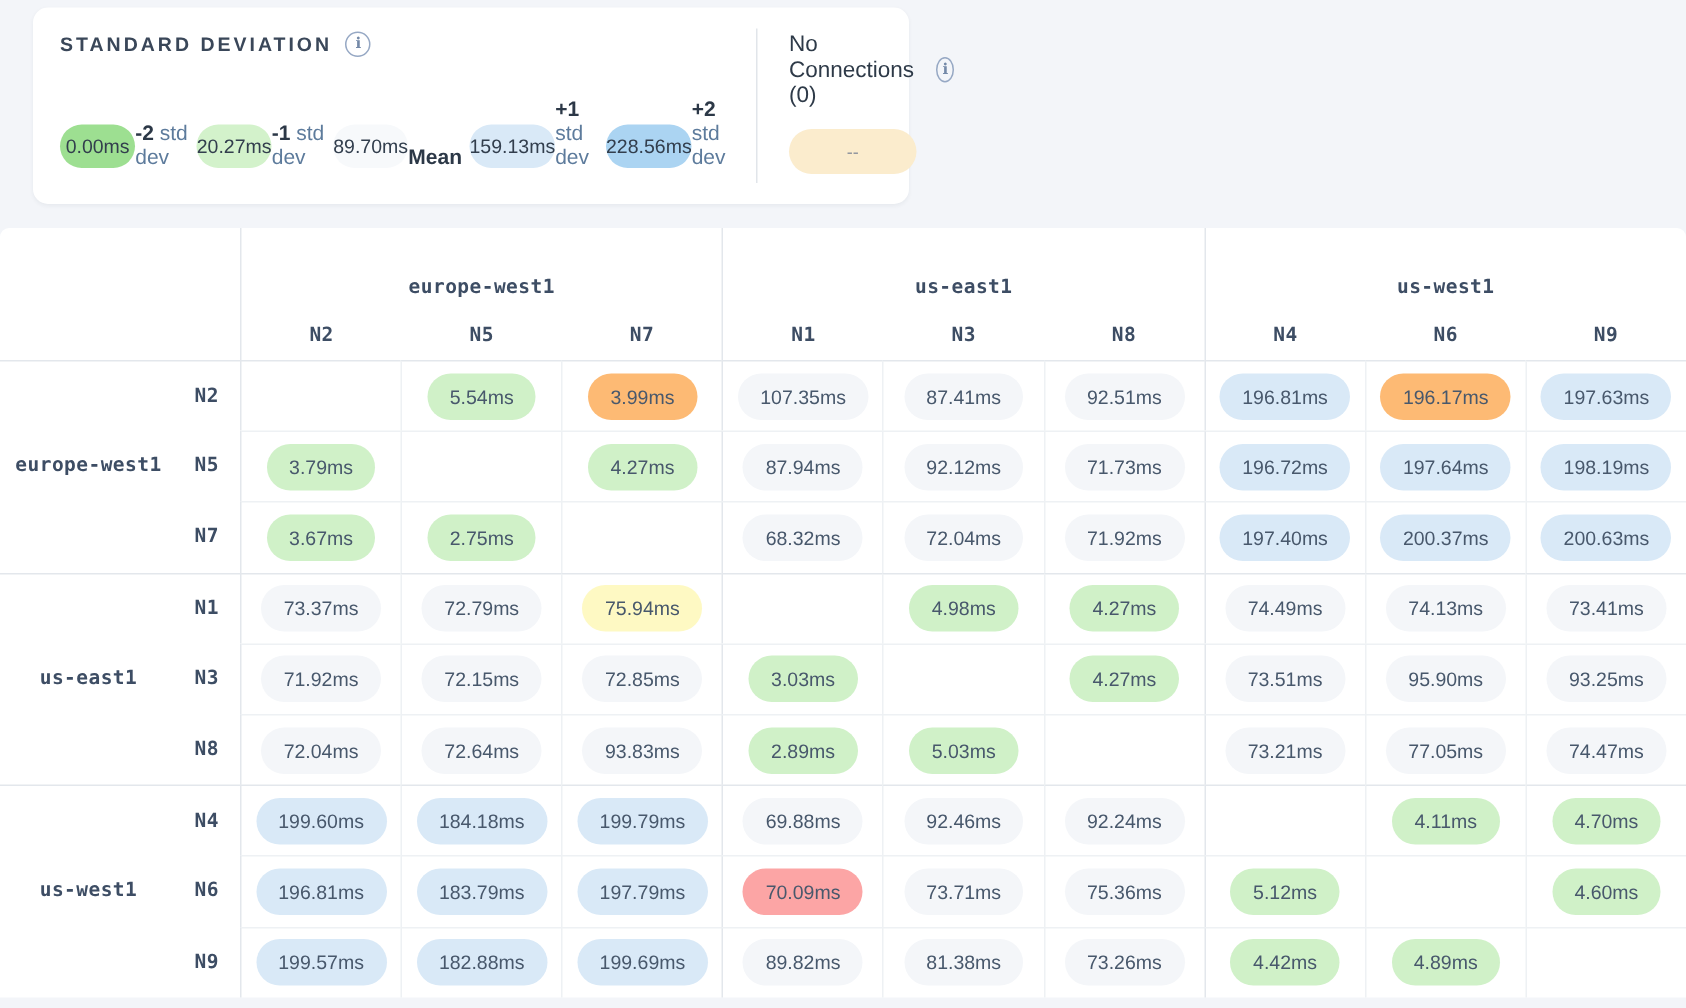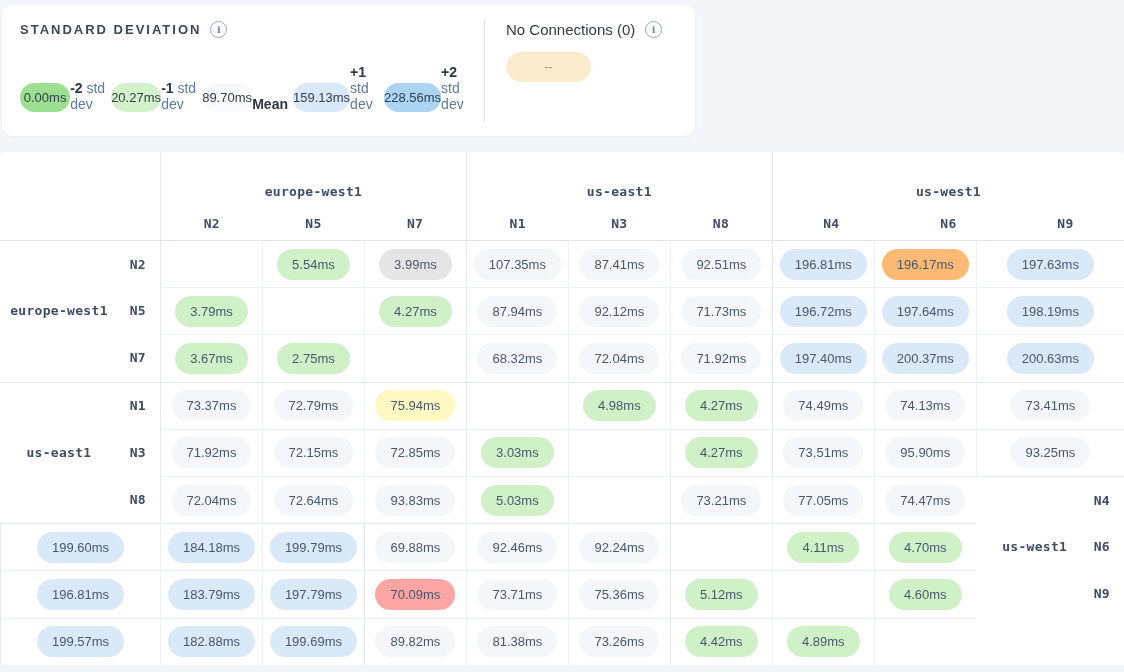--- a/index.html
+++ b/index.html
@@ -5,22 +5,22 @@
   * { margin:0; padding:0; box-sizing:border-box; }
   html,body { width:1124px; height:672px; overflow:hidden; }
   body {
     background:#f3f5f9;
     font-family:"Liberation Sans", sans-serif;
     color:#2c3847;
   }
 
   
   .card {
-    position:absolute; left:2px; top:5px;
-    width:693px; height:131px;
+    position:absolute; left:22px; top:5px;
+    width:584px; height:131px;
     background:#ffffff; border-radius:10px;
     box-shadow:0 1px 3px rgba(40,50,70,0.06);
   }
   .std-section { position:absolute; left:18px; top:16px; }
   .section-title-row { display:flex; align-items:center; gap:9px; }
   .std-title {
     font-size:13px; font-weight:bold; letter-spacing:2px;
     color:#3a4759;
   }
   .info-icon {
@@ -170,21 +170,21 @@
       </div>
       <div class="rl" style="border-top: 1px solid rgb(227, 231, 236);">
         <div class="rl-region mono"></div>
         <div class="rl-node mono">N2</div>
       </div>
       <div class="c gs gb"></div>
       <div class="c gb">
         <span class="pill" style="background: rgb(208, 241, 200);">5.54ms</span>
       </div>
       <div class="c gb">
-        <span class="pill" style="background: #e5e5e5;">3.99ms</span>
+        <span class="pill" style="background: #fdba74;">3.99ms</span>
       </div>
       <div class="c gs gb">
         <span class="pill" style="background: rgb(244, 246, 249);">107.35ms</span>
       </div>
       <div class="c gb">
         <span class="pill" style="background: rgb(244, 246, 249);">87.41ms</span>
       </div>
       <div class="c gb">
         <span class="pill" style="background: rgb(244, 246, 249);">92.51ms</span>
       </div>
@@ -319,20 +319,23 @@
       </div>
       <div class="c gs">
         <span class="pill" style="background: rgb(244, 246, 249);">72.04ms</span>
       </div>
       <div class="c">
         <span class="pill" style="background: rgb(244, 246, 249);">72.64ms</span>
       </div>
       <div class="c">
         <span class="pill" style="background: rgb(244, 246, 249);">93.83ms</span>
       </div>
+      <div class="c gs">
+        <span class="pill" style="background: rgb(208, 241, 200);">2.89ms</span>
+      </div>
       <div class="c">
         <span class="pill" style="background: rgb(208, 241, 200);">5.03ms</span>
       </div>
       <div class="c"></div>
       <div class="c gs">
         <span class="pill" style="background: rgb(244, 246, 249);">73.21ms</span>
       </div>
       <div class="c">
         <span class="pill" style="background: rgb(244, 246, 249);">77.05ms</span>
       </div>

